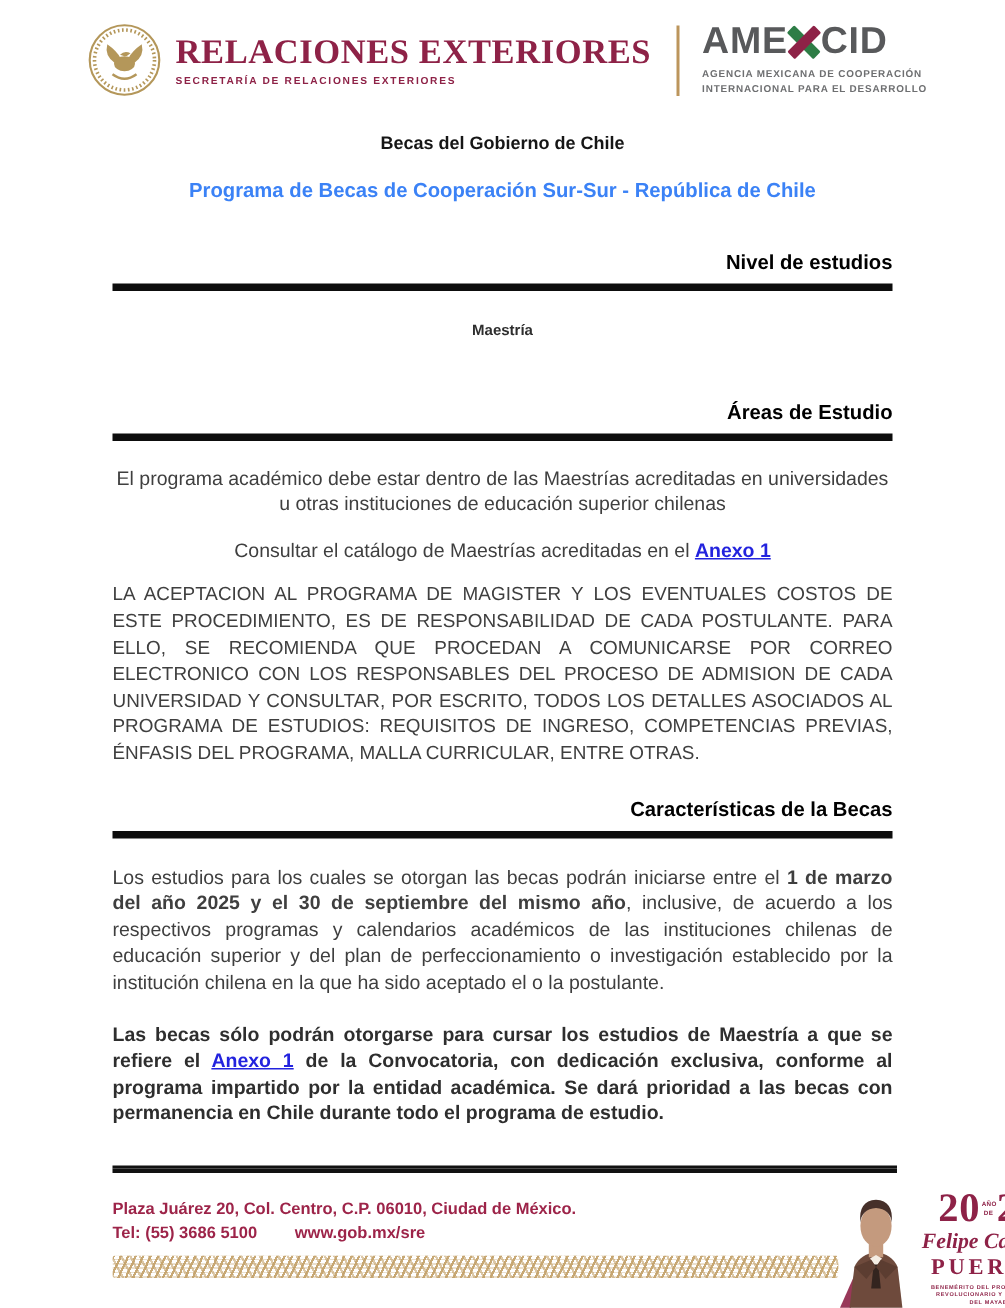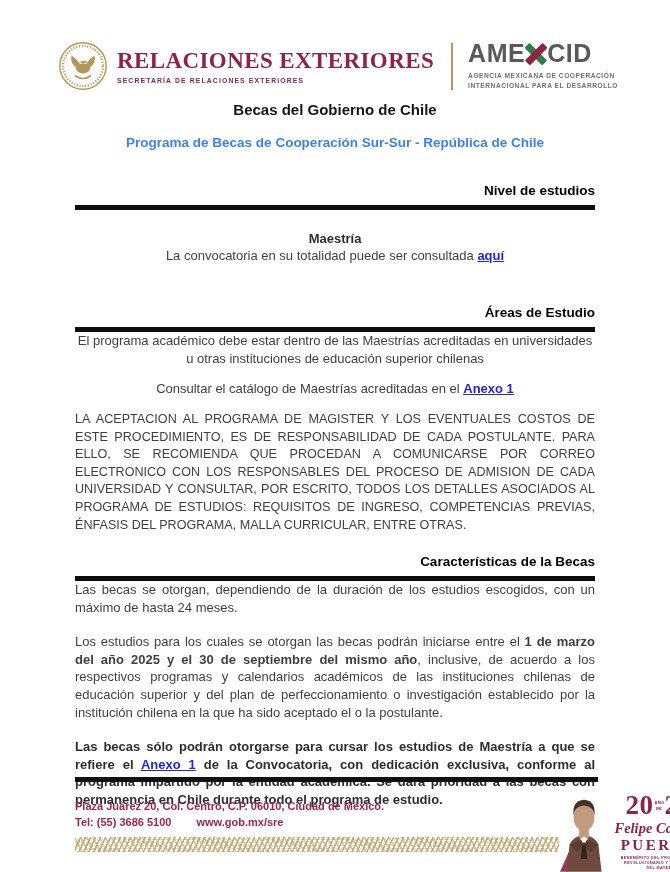--- a/index.html
+++ b/index.html
@@ -4,21 +4,21 @@
 <style>
   * { box-sizing: border-box; margin: 0; padding: 0; }
   html,body { background:#e8e8e8; }
   .page {
     width: 670px; height: 872px; margin: 0 auto; position: relative;
     background: #ffffff; overflow: hidden;
     font-family: "Liberation Sans", sans-serif; color: #3F3F3F;
   }
 
   
-  .header { display: flex; align-items: center; padding: 15px 0 0 58px; margin-top: 26px; }
+  .header { display: flex; align-items: center; padding: 15px 0 0 58px; }
   .seal-wrap svg { display:block; }
   .sre-block { margin-left: 9px; }
   .sre-title {
     font-family: "Liberation Serif", serif; font-weight: 700;
     font-size: 23px; line-height: 1; color: #8E2247; letter-spacing: .4px;
   }
   .sre-sub {
     font-size: 6.8px; font-weight: 700; color: #8E2247;
     letter-spacing: 1.15px; margin-top: 5px;
   }
@@ -28,38 +28,38 @@
   .amexcid-x::before, .amexcid-x::after {
     content:""; position:absolute; left:50%; top:50%;
     width: 25px; height: 6.5px; border-radius: 1px;
   }
   .amexcid-x::before { background:#2E7D46; transform: translate(-50%,-50%) rotate(45deg); }
   .amexcid-x::after  { background:#8E2247; transform: translate(-50%,-50%) rotate(-45deg); }
   .amexcid-tagline { font-size: 6.6px; font-weight: 700; color: #6E6F71; letter-spacing: .55px; line-height: 1.55; margin-top: 5px; }
 
   
   .content { padding: 0 75px; }
-  .doc-title { text-align:center; font-weight:700; font-size:15px; color:#161616; margin-top:10px; }
+  .doc-title { text-align:center; font-weight:700; font-size:12px; color:#161616; margin-top:23px; }
   .doc-subtitle { text-align:center; font-weight:700; font-size:13.5px; color:#3b82f6; line-height:16.5px; margin-top:17px; }
 
   .section-heading { text-align:right; font-weight:700; font-size:13.5px; color:#000000; }
   .bar { height:5px; background:#0d0d0d; margin-top:7px; }
 
-  .degree { text-align:center; font-weight:700; font-size:13px; color:#2e2e2e; margin-top:21px; }
+  .degree { text-align:center; font-weight:700; font-size:10px; color:#2e2e2e; margin-top:21px; }
   .center-line { text-align:center; font-size:13px; line-height:17.5px; margin-top:1px; }
   .centered-par { text-align:center; font-size:13px; line-height:17.5px; }
 
   .just-par { text-align:justify; font-size:13px; line-height:17.6px; }
   .caps-par { text-align:justify; font-size:12.6px; line-height:17.6px; }
   .bold-par { font-weight:700; color:#2e2e2e; }
 
   a.doc-link { color:#2323DE; font-weight:700; text-decoration:underline; cursor:pointer; }
 
   .mt31 { margin-top:31px; } .mt30 { margin-top:41px; } .mt20 { margin-top:20px; }
-  .mt17 { margin-top:17px; } .mt16 { } .mt13 { margin-top:13px; }
+  .mt17 { margin-top:17px; } .mt16 { margin-top:16px; } .mt13 { margin-top:13px; }
 
   
   .footer-rule {
     position:absolute; left:75px; width:523px; top:777px; height:3px;
     border-top:2px solid #111; border-bottom:3px solid #111;
   }
   .footer-address { position:absolute; left:75px; top:799px; color:#9D2449; font-size:11px; line-height:15.5px; font-weight:700; }
   .footer-line2 span { display:inline-block; }
   .footer-phone { margin-right:22px; }
   .pattern-band {
@@ -118,39 +118,35 @@
     <div class="doc-title">Becas del Gobierno de Chile</div>
 
     <div class="doc-subtitle">
       <div>Programa de Becas de Cooperación Sur-Sur - República de Chile</div>
     </div>
 
     <div class="section-heading mt31">Nivel de estudios</div>
     <div class="bar"></div>
 
     <div class="degree">Maestría</div>
-    <div class="center-line">
-      <span>La convocatoria en su totalidad puede ser consultada </span><a class="doc-link">aquí</a>
-    </div>
 
     <div class="section-heading mt30">Áreas de Estudio</div>
     <div class="bar"></div>
 
     <p class="centered-par mt16">El programa académico debe estar dentro de las Maestrías acreditadas en universidades u otras instituciones de educación superior chilenas</p>
 
     <p class="centered-par mt13">
       <span>Consultar el catálogo de Maestrías acreditadas en el </span><a class="doc-link">Anexo 1</a>
     </p>
 
     <p class="caps-par mt13">LA ACEPTACION AL PROGRAMA DE MAGISTER Y LOS EVENTUALES COSTOS DE ESTE PROCEDIMIENTO, ES DE RESPONSABILIDAD DE CADA POSTULANTE. PARA ELLO, SE RECOMIENDA QUE PROCEDAN A COMUNICARSE POR CORREO ELECTRONICO CON LOS RESPONSABLES DEL PROCESO DE ADMISION DE CADA UNIVERSIDAD Y CONSULTAR, POR ESCRITO, TODOS LOS DETALLES ASOCIADOS AL PROGRAMA DE ESTUDIOS: REQUISITOS DE INGRESO, COMPETENCIAS PREVIAS, ÉNFASIS DEL PROGRAMA, MALLA CURRICULAR, ENTRE OTRAS.</p>
 
     <div class="section-heading mt20">Características de la Becas</div>
     <div class="bar"></div>
 
-    <p class="just-par mt16">Las becas se otorgan, dependiendo de la duración de los estudios escogidos, con un máximo de hasta 24 meses.</p>
 
     <p class="just-par mt17">
       <span>Los estudios para los cuales se otorgan las becas podrán iniciarse entre el </span><b>1 de marzo del año 2025 y el 30 de septiembre del mismo año</b><span>, inclusive, de acuerdo a los respectivos programas y calendarios académicos de las instituciones chilenas de educación superior y del plan de perfeccionamiento o investigación establecido por la institución chilena en la que ha sido aceptado el o la postulante.</span>
     </p>
 
     <p class="just-par bold-par mt17">
       <span>Las becas sólo podrán otorgarse para cursar los estudios de Maestría a que se refiere el </span><a class="doc-link">Anexo 1</a><span> de la Convocatoria, con dedicación exclusiva, conforme al programa impartido por la entidad académica. Se dará prioridad a las becas con permanencia en Chile durante todo el programa de estudio.</span>
     </p>
 
   </div>

